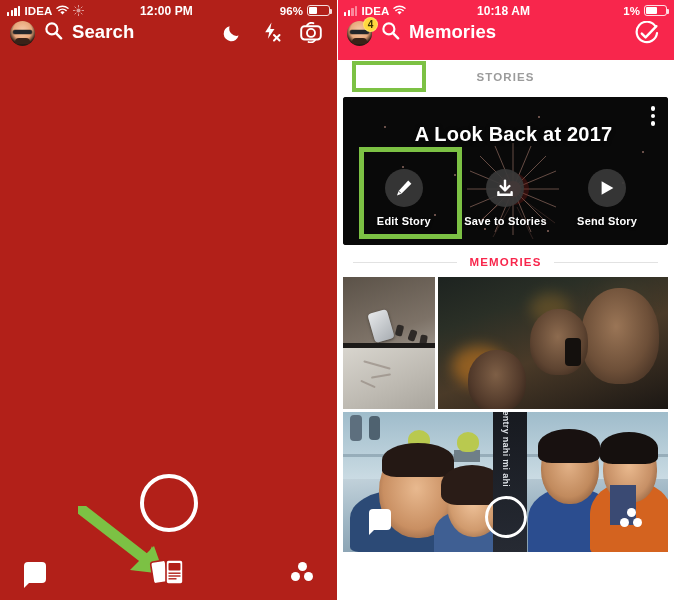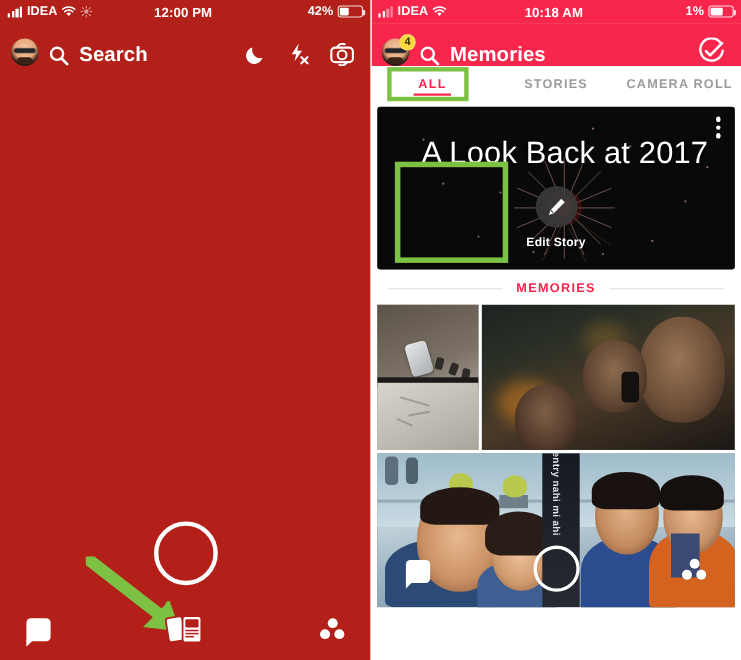--- a/index.html
+++ b/index.html
@@ -44,21 +44,21 @@
   .batt:after {
     content:""; position:absolute; right:-3.4px; top:3px;
     width:2px; height:4.5px; background: rgba(255,255,255,.85);
     border-radius: 0 1px 1px 0;
   }
   .batt span { display:block; height:100%; background:#fff; border-radius:1px; }
   .pct { font-size: 11.5px; font-weight: bold; }
 
   
   .lheader {
-    height: 39px; display: flex; align-items: flex-end;
+    height: 39px; display: flex; align-items: flex-start;
     padding: 0 10px; gap: 9px;
   }
   .avatar {
     width: 25px; height: 25px; border-radius: 50%;
     background: radial-gradient(circle at 50% 38%, #f6c9a8 0%, #e8a87c 46%, #2c1b14 70%, #1d120d 100%);
     position: relative; flex: none; overflow: hidden;
   }
   .avatar:before {
     content:""; position:absolute; left:3px; right:3px; top:8.5px; height:4.2px;
     background:#22262b; border-radius:2px;
@@ -116,21 +116,21 @@
   }
 
   
   .card {
     position: relative; margin: 3px 6px 0 6px; height: 148px;
     background: #0a0a0a; border-radius: 3px; overflow: hidden;
   }
   .fireworks { position: absolute; inset: 0; }
   .card-title {
     position: absolute; left: 16px; right: 0; top: 26px; text-align: center;
-    color: #fff; font-size: 28px; font-weight: normal; letter-spacing: .2px;
+    color: #fff; font-size: 20px; font-weight: bold; letter-spacing: .2px;
     text-shadow: 0 1px 4px rgba(0,0,0,.8);
   }
   .kebab {
     position: absolute; right: 13px; top: 9px;
     display: flex; flex-direction: column; gap: 3px;
   }
   .kebab i { width: 4.5px; height: 4.5px; border-radius: 50%; background:#fff; display:block; }
   .actions {
     position: absolute; left: 0; right: 0; bottom: 18px;
     display: flex; align-items: flex-end; justify-content: space-around;
@@ -261,21 +261,21 @@
               <line x1="9" y1="5.5" x2="10.6" y2="5.5"></line>
             <line x1="1.9" y1="1.9" x2="3" y2="3"></line>
               <line x1="8" y1="8" x2="9.1" y2="9.1"></line>
             <line x1="9.1" y1="1.9" x2="8" y2="3"></line>
               <line x1="3" y1="8" x2="1.9" y2="9.1"></line>
           </g>
         </svg>
       </div>
       <div class="sb-center">12:00 PM</div>
       <div class="sb-right">
-        <span class="pct">42%</span>
+        <span class="pct">96%</span>
         <span class="batt">
             <span style="width:42%"></span>
           </span>
       </div>
     </div>
 
     <div class="lheader">
       <div class="avatar-wrap">
         <div class="avatar"></div>
       </div>
@@ -372,28 +372,22 @@
       <div class="htitle">Memories</div>
       <div class="licons">
         <svg width="26" height="26" viewBox="0 0 26 26">
           <path d="M21.5 5.5 A10.2 10.2 0 1 0 23 12.2" stroke="#fff" stroke-width="2.2" fill="none" stroke-linecap="round"></path>
           <path d="M7.8 12.6 L11.6 16.4 L22.4 5.2" stroke="#fff" stroke-width="2.4" fill="none" stroke-linecap="round" stroke-linejoin="round"></path>
         </svg>
       </div>
     </div>
 
     <div class="tabs">
-      <div class="tab active">
-        <span>ALL</span>
-      </div>
       <div class="tab">
         <span>STORIES</span>
-      </div>
-      <div class="tab">
-        <span>CAMERA ROLL</span>
       </div>
       <div class="tab-hl"></div>
     </div>
 
     <div class="card">
       <svg class="fireworks" viewBox="0 0 325 148" preserveAspectRatio="none">
         <rect width="325" height="148" fill="#090909"></rect>
         <g stroke="#d8a08f" stroke-width=".6" opacity=".75">
           <g transform="translate(170,92)">
             <line x1="0" y1="0" x2="0" y2="-46"></line>
@@ -447,20 +441,38 @@
       <div class="actions">
         <div class="action">
           <div class="action-circle">
             <svg width="20" height="20" viewBox="0 0 20 20">
               <path d="M14.2 2.6 L17.4 5.8 L7.4 15.8 L3 17.4 L4.6 13 Z" fill="#fff"></path>
               <path d="M4.8 13.2 L6.9 15.3" stroke="#3a3a3a" stroke-width="1"></path>
             </svg>
           </div>
           <div class="action-label">Edit Story</div>
         </div>
+        <div class="action">
+          <div class="action-circle">
+            <svg width="20" height="20" viewBox="0 0 20 20">
+              <path d="M10 2.6 L10 11.4" stroke="#fff" stroke-width="2.4" stroke-linecap="round"></path>
+              <path d="M5.6 8 L10 12.4 L14.4 8" stroke="#fff" stroke-width="2.4" fill="none" stroke-linecap="round" stroke-linejoin="round"></path>
+              <path d="M3.4 14.2 L3.4 16.8 L16.6 16.8 L16.6 14.2" stroke="#fff" stroke-width="2.4" fill="none" stroke-linecap="round"></path>
+            </svg>
+          </div>
+          <div class="action-label">Save to Stories</div>
+        </div>
+        <div class="action">
+          <div class="action-circle">
+            <svg width="20" height="20" viewBox="0 0 20 20">
+              <path d="M4.6 3.2 L16.4 10 L4.6 16.8 Z" fill="#fff"></path>
+            </svg>
+          </div>
+          <div class="action-label">Send Story</div>
+        </div>
       </div>
       <div class="action-hl"></div>
     </div>
 
     <div class="sect">
       <hr>
       <span>MEMORIES</span>
       <hr>
     </div>
 

